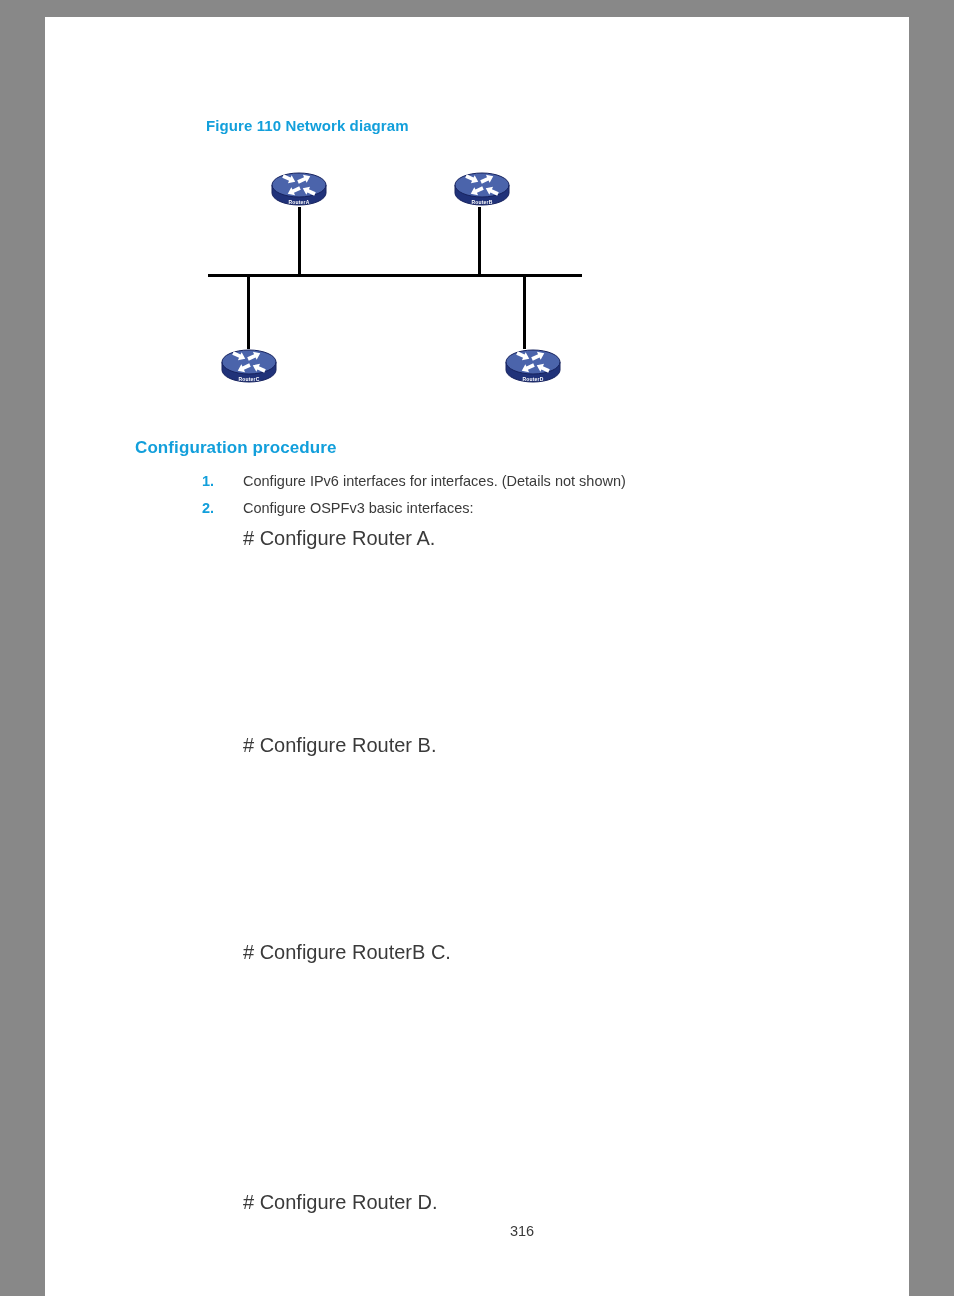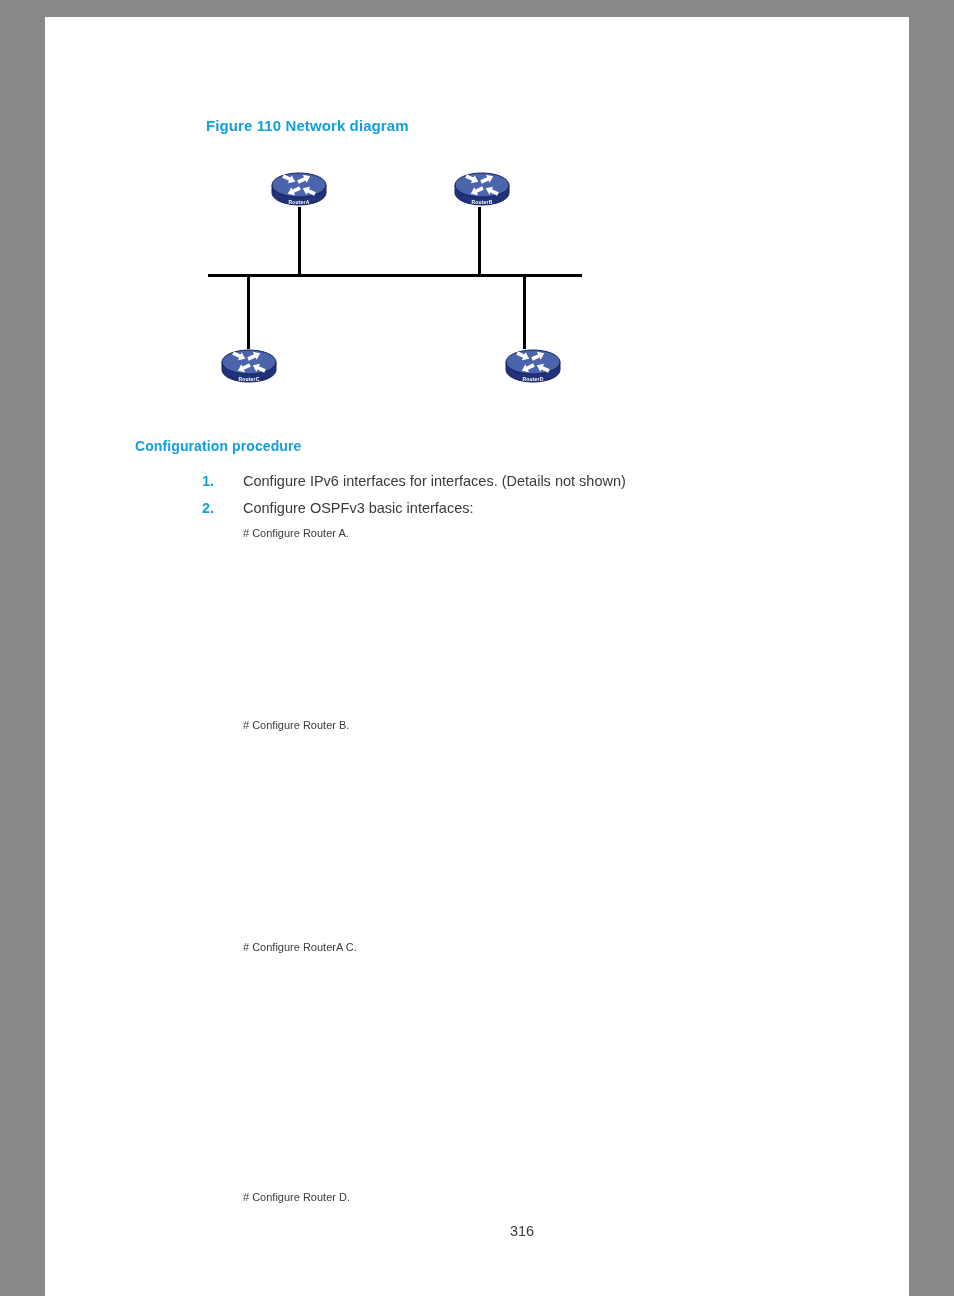--- a/index.html
+++ b/index.html
@@ -12,21 +12,21 @@
     margin:17px auto;
   }
   
   .fig-caption {
     position:absolute; left:161px; top:100px;
     font-size:15px; font-weight:bold; color:#129fdb;
     letter-spacing:0.1px;
   }
   .section-title {
     position:absolute; left:90px; top:421px;
-    font-size:14px; font-weight:bold; color:#129fdb;
+    font-size:17px; font-weight:bold; color:#129fdb;
     letter-spacing:0.1px;
   }
   
   .dline { position:absolute; background:#000000; }
   .bus    { left:163px; top:257px; width:374px; height:3px; }
   .vline  { width:3px; }
   .vl-a   { left:253px; top:190px; height:69px; }
   .vl-b   { left:433px; top:190px; height:69px; }
   .vl-c   { left:202px; top:258px; height:74px; }
   .vl-d   { left:478px; top:258px; height:74px; }
@@ -46,24 +46,24 @@
     display:flex; color:#3a3a3a; font-size:14.5px;
   }
   .step-num {
     width:41px; flex:0 0 41px;
     color:#129fdb; font-weight:bold;
   }
   .step-1 { top:456px; }
   .step-2 { top:483px; }
   .subline {
     position:absolute; left:198px;
-    color:#3a3a3a; font-size:11px;
+    color:#3a3a3a; font-size:20px;
   }
   .sub-a { top:510px; }
-  .sub-b { top:702px;text-align:right; }
+  .sub-b { top:717px;text-align:right; }
   .sub-c { top:924px; }
   .sub-d { top:1174px; }
   .page-num {
     position:absolute; left:0; top:1206px; width:954px;
     text-align:center; color:#3a3a3a; font-size:14.5px;
   }
 </style>
 </head>
 <body>
 
@@ -115,18 +115,18 @@
     <span class="step-num">1.</span>
     <span class="step-text">Configure IPv6 interfaces for interfaces. (Details not shown)</span>
   </div>
   <div class="step step-2">
     <span class="step-num">2.</span>
     <span class="step-text">Configure OSPFv3 basic interfaces:</span>
   </div>
 
   <div class="subline sub-a"># Configure Router A.</div>
   <div class="subline sub-b"># Configure Router B.</div>
-  <div class="subline sub-c"># Configure RouterA C.</div>
+  <div class="subline sub-c"># Configure RouterB C.</div>
   <div class="subline sub-d"># Configure Router D.</div>
 
   <div class="page-num">316</div>
 
 </div>
 
 </body></html>

